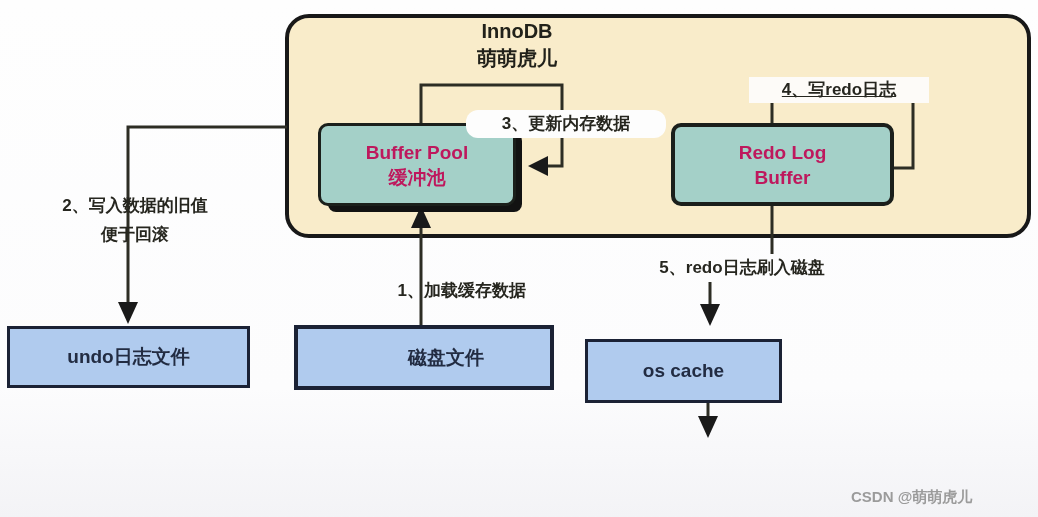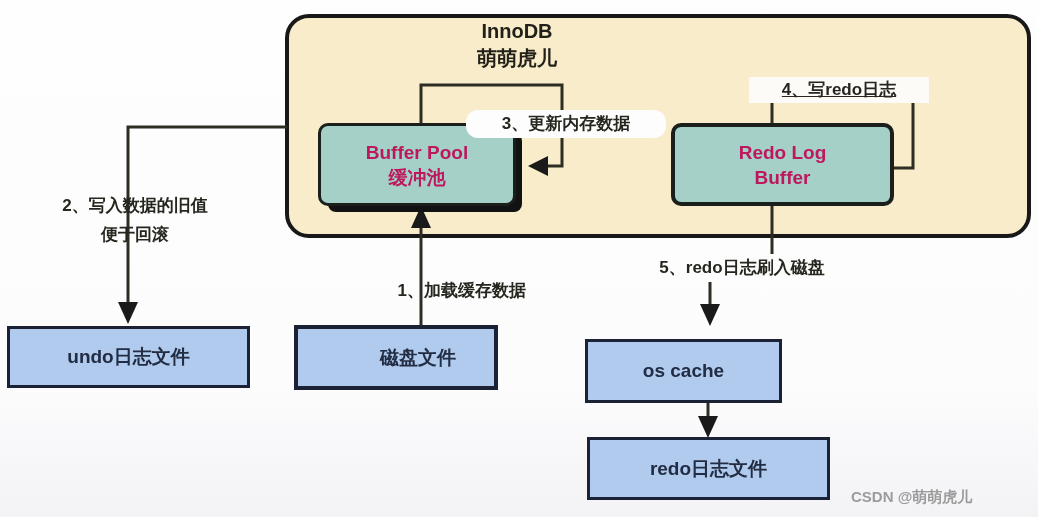--- a/index.html
+++ b/index.html
@@ -59,21 +59,21 @@
   }
   .buffer-pool {
     left: 318px; top: 123px; width: 198px; height: 83px;
     box-shadow: 8px 8px 0 -2px #121212;
   }
   .redo-log-buffer {
     left: 671px; top: 123px; width: 223px; height: 83px;
     border-width: 4px;
   }
   .undo-file  { left: 7px;   top: 326px; width: 243px; height: 62px; }
-  .disk-file  { left: 294px; top: 325px; width: 204px; height: 65px; border-width: 4px; padding-left: 44px; }
+  .disk-file  { left: 294px; top: 325px; width: 260px; height: 65px; border-width: 4px; padding-left: 44px; }
   .os-cache   { left: 585px; top: 339px; width: 197px; height: 64px; }
   .redo-file  { left: 587px; top: 437px; width: 243px; height: 63px; }
 
   .label {
     position: absolute;
     z-index: 4;
     font-weight: bold;
     color: #26261f;
     font-size: 17px;
     text-align: center;
@@ -167,23 +167,20 @@
   </div>
 
   <div class="node blue disk-file">
     <div>磁盘文件</div>
   </div>
 
   <div class="node blue os-cache">
     <div>os cache</div>
   </div>
 
-  <div class="node blue redo-file">
-    <div>redo日志文件</div>
-  </div>
 
   <div class="label step1">1、加载缓存数据</div>
 
   <div class="label step2">
     <div>2、写入数据的旧值</div>
     <div>便于回滚</div>
   </div>
 
   <div class="label step3">3、更新内存数据</div>
 

